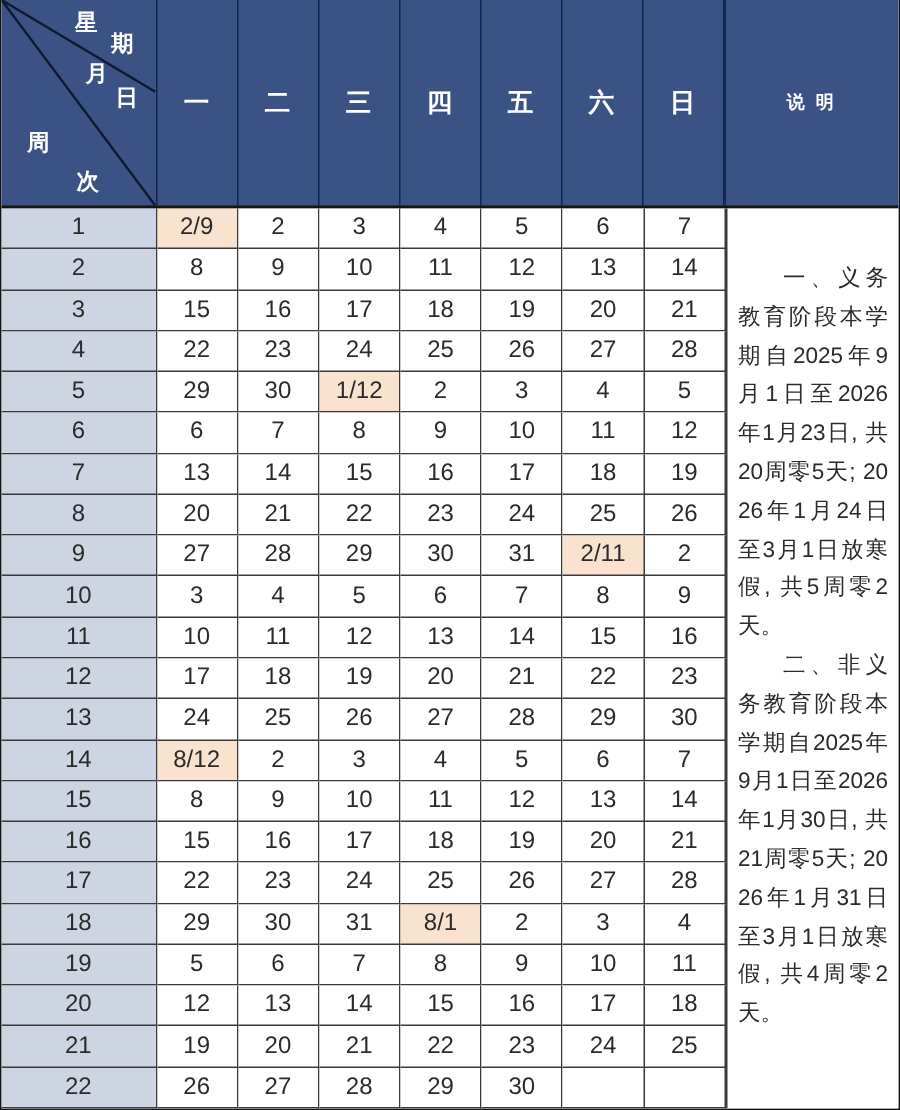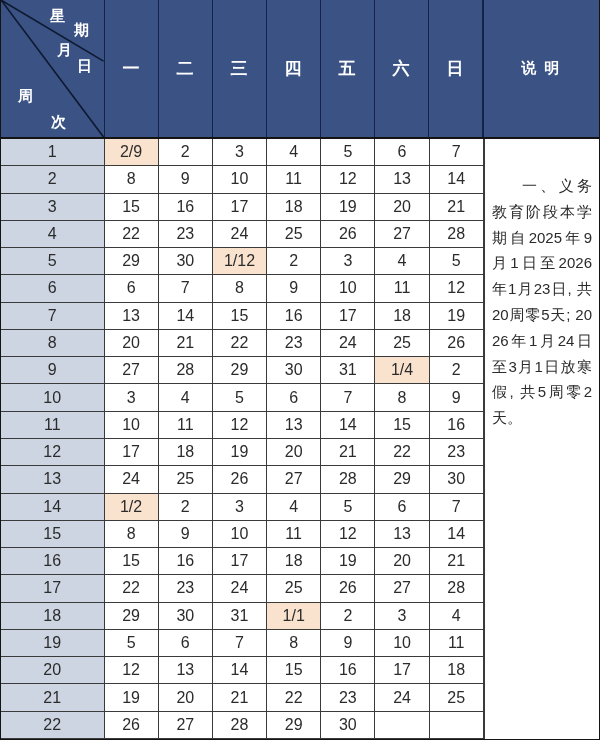--- a/index.html
+++ b/index.html
@@ -41,21 +41,21 @@
   .lbl-ri{left:76px;top:58px;}
   .lbl-zhou{left:17px;top:88px;}
   .lbl-ci{left:50px;top:114px;}
   .day-head{
     width:54px;flex:none;display:flex;align-items:center;justify-content:center;
     color:var(--header-text);font-size:17px;font-weight:bold;
     border-right:1px solid var(--header-divider);
   }
   .note-head{
     flex:1;display:flex;align-items:center;justify-content:center;
-    color:var(--header-text);font-size:15px;font-weight:bold;
+    color:var(--header-text);font-size:12px;font-weight:bold;
     border-left:1px solid var(--header-divider);letter-spacing:2px;
   }
   
   .body{flex:1;display:flex;min-height:0;}
   .grid{
     width:483px;flex:none;display:grid;
     grid-template-columns:103.5px repeat(7,54.2px);
     grid-template-rows:repeat(22,1fr);
   }
   .cell{
@@ -172,21 +172,21 @@
         <div class="cell day-cell">23</div>
         <div class="cell day-cell">24</div>
         <div class="cell day-cell">25</div>
         <div class="cell day-cell">26</div>
         <div class="cell week-cell">9</div>
         <div class="cell day-cell">27</div>
         <div class="cell day-cell">28</div>
         <div class="cell day-cell">29</div>
         <div class="cell day-cell">30</div>
         <div class="cell day-cell">31</div>
-        <div class="cell day-cell hl">1/4</div>
+        <div class="cell day-cell hl">2/11</div>
         <div class="cell day-cell">2</div>
         <div class="cell week-cell">10</div>
         <div class="cell day-cell">3</div>
         <div class="cell day-cell">4</div>
         <div class="cell day-cell">5</div>
         <div class="cell day-cell">6</div>
         <div class="cell day-cell">7</div>
         <div class="cell day-cell">8</div>
         <div class="cell day-cell">9</div>
         <div class="cell week-cell">11</div>
@@ -207,21 +207,21 @@
         <div class="cell day-cell">23</div>
         <div class="cell week-cell">13</div>
         <div class="cell day-cell">24</div>
         <div class="cell day-cell">25</div>
         <div class="cell day-cell">26</div>
         <div class="cell day-cell">27</div>
         <div class="cell day-cell">28</div>
         <div class="cell day-cell">29</div>
         <div class="cell day-cell">30</div>
         <div class="cell week-cell">14</div>
-        <div class="cell day-cell hl">1/2</div>
+        <div class="cell day-cell hl">8/12</div>
         <div class="cell day-cell">2</div>
         <div class="cell day-cell">3</div>
         <div class="cell day-cell">4</div>
         <div class="cell day-cell">5</div>
         <div class="cell day-cell">6</div>
         <div class="cell day-cell">7</div>
         <div class="cell week-cell">15</div>
         <div class="cell day-cell">8</div>
         <div class="cell day-cell">9</div>
         <div class="cell day-cell">10</div>
@@ -242,21 +242,21 @@
         <div class="cell day-cell">23</div>
         <div class="cell day-cell">24</div>
         <div class="cell day-cell">25</div>
         <div class="cell day-cell">26</div>
         <div class="cell day-cell">27</div>
         <div class="cell day-cell">28</div>
         <div class="cell week-cell">18</div>
         <div class="cell day-cell">29</div>
         <div class="cell day-cell">30</div>
         <div class="cell day-cell">31</div>
-        <div class="cell day-cell hl">1/1</div>
+        <div class="cell day-cell hl">8/1</div>
         <div class="cell day-cell">2</div>
         <div class="cell day-cell">3</div>
         <div class="cell day-cell">4</div>
         <div class="cell week-cell">19</div>
         <div class="cell day-cell">5</div>
         <div class="cell day-cell">6</div>
         <div class="cell day-cell">7</div>
         <div class="cell day-cell">8</div>
         <div class="cell day-cell">9</div>
         <div class="cell day-cell">10</div>
@@ -282,16 +282,17 @@
         <div class="cell day-cell">27</div>
         <div class="cell day-cell">28</div>
         <div class="cell day-cell">29</div>
         <div class="cell day-cell">30</div>
         <div class="cell day-cell"></div>
         <div class="cell day-cell"></div>
       </div>
 
     <div class="note-cell">
       <p>一、义务教育阶段本学期自2025年9月1日至2026年1月23日, 共20周零5天; 2026年1月24日至3月1日放寒假, 共5周零2天。</p>
+      <p>二、非义务教育阶段本学期自2025年9月1日至2026年1月30日, 共21周零5天; 2026年1月31日至3月1日放寒假, 共4周零2天。</p>
     </div>
   </div>
 
 </div>
 
 </body></html>

